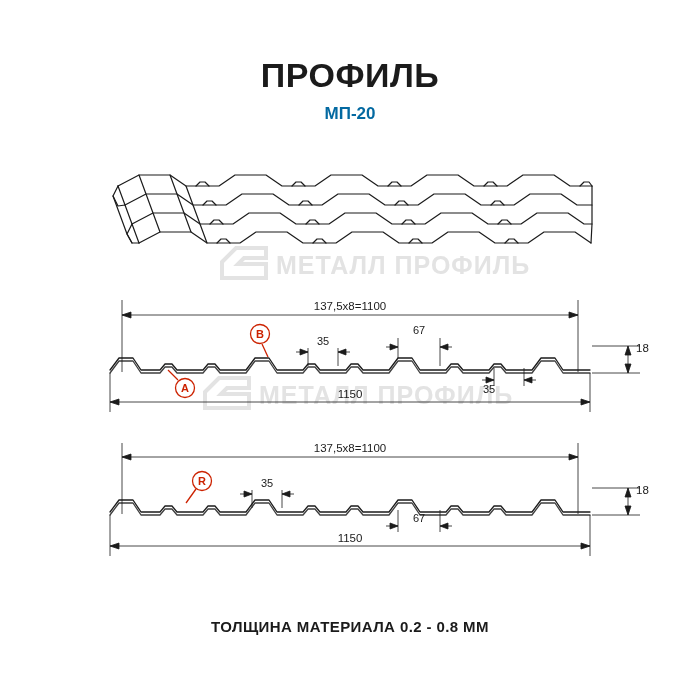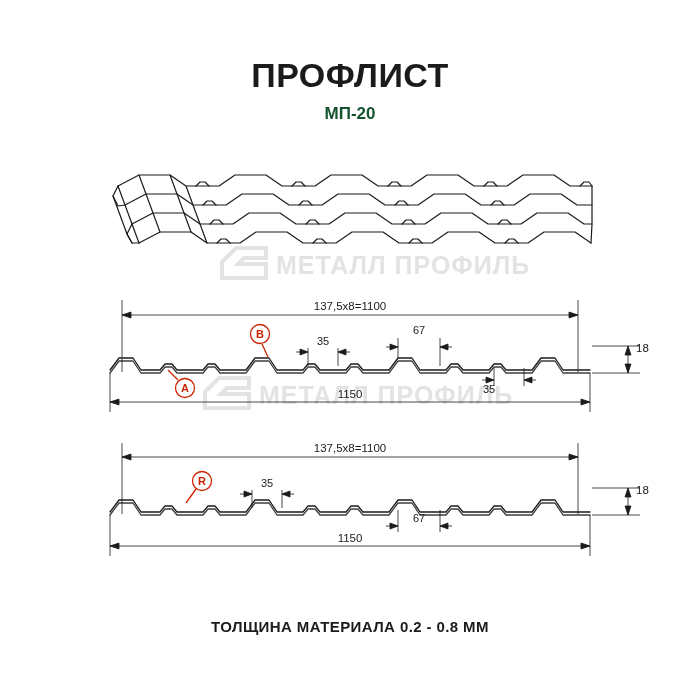--- a/index.html
+++ b/index.html
@@ -31,21 +31,21 @@
     color: #1b1b1b;
   }
   .subtitle {
     position: absolute;
     top: 104px;
     left: 0;
     width: 700px;
     text-align: center;
     font-size: 17px;
     font-weight: bold;
-    color: #14532d;
+    color: #0369a1;
   }
   .footer {
     position: absolute;
     top: 618px;
     left: 0;
     width: 700px;
     text-align: center;
     font-size: 15px;
     font-weight: bold;
     letter-spacing: 0.4px;
@@ -63,21 +63,21 @@
     font-weight: bold;
     fill: #e3e3e3;
     letter-spacing: 1px;
   }
 </style>
 </head>
 <body>
 
 <div class="page">
 
-  <div class="title">ПРОФЛИСТ</div>
+  <div class="title">ПРОФИЛЬ</div>
   <div class="subtitle">МП-20</div>
 
   <svg class="drawing" viewBox="0 0 700 700">
 
     <g opacity="1">
 
       <g transform="translate(222,248)">
         <g>
           <path d="M0,14 L14,0 L44,0 L44,10 L22,10 L16,16 L44,16 L44,30 L0,30 Z" fill="none" stroke="#e3e3e3" stroke-width="4"></path>
         </g>

